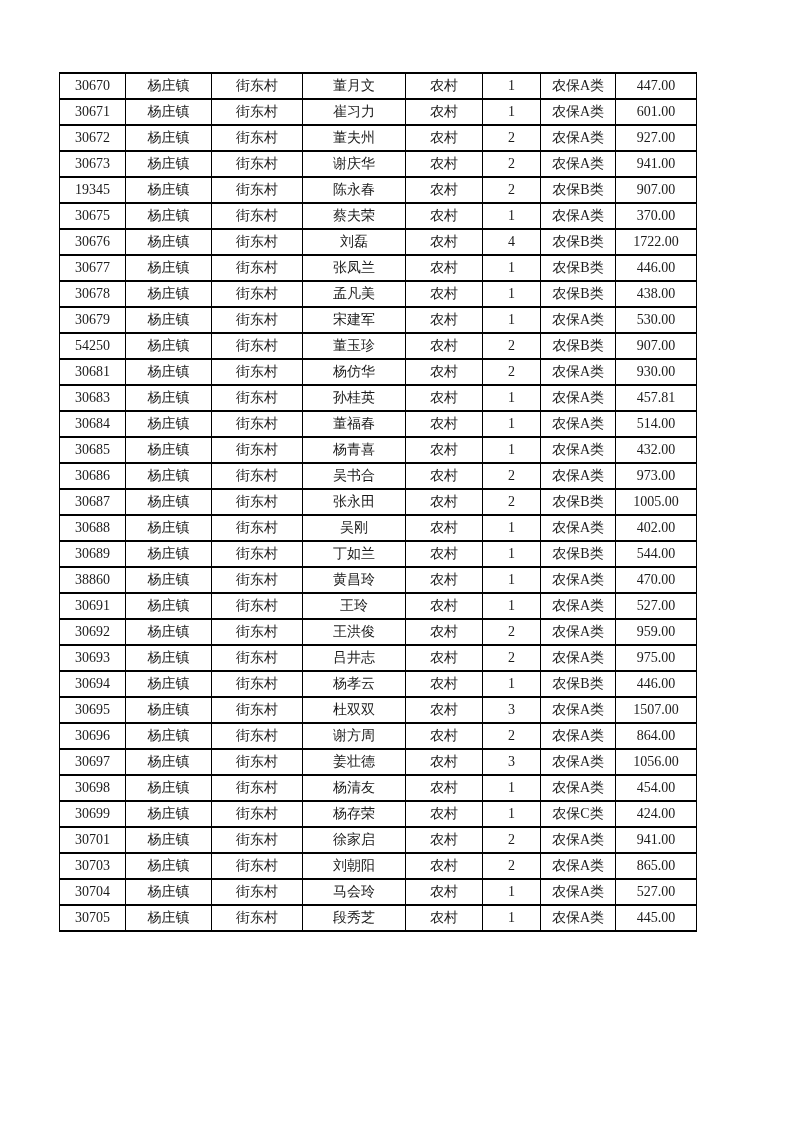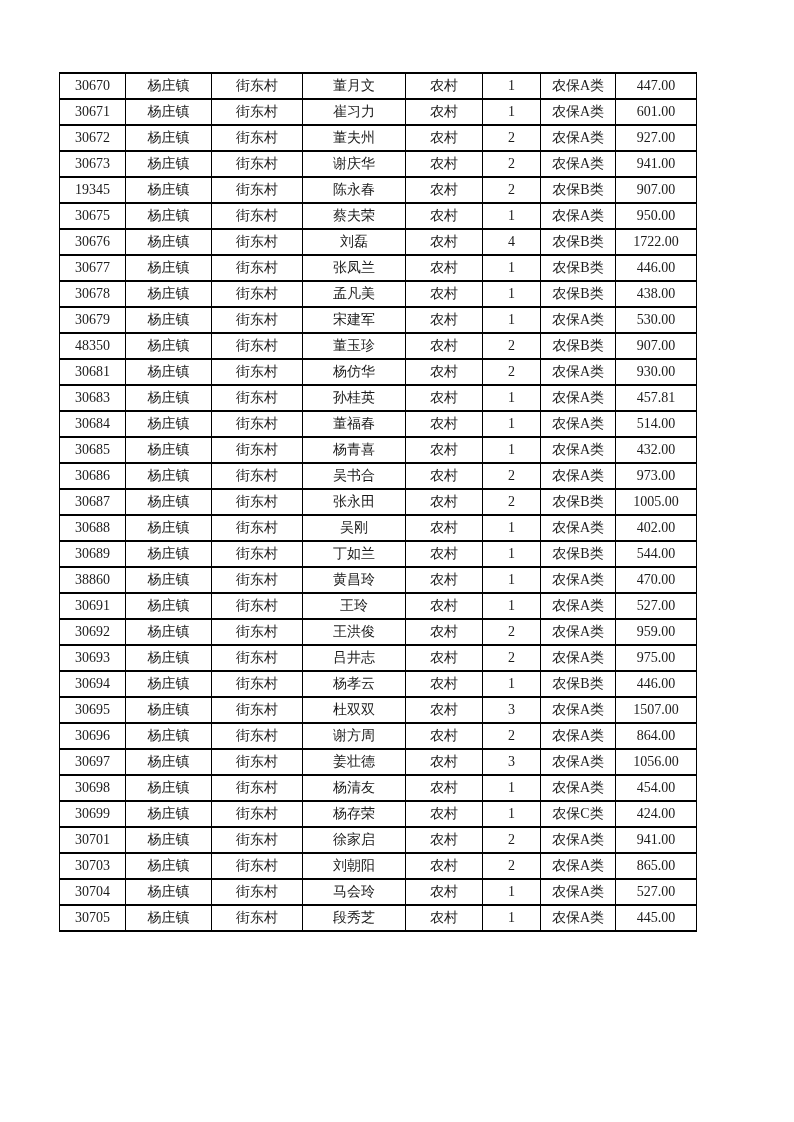--- a/index.html
+++ b/index.html
@@ -114,21 +114,21 @@
           <td>907.00</td>
         </tr>
         <tr>
           <td>30675</td>
           <td>杨庄镇</td>
           <td>街东村</td>
           <td>蔡夫荣</td>
           <td>农村</td>
           <td>1</td>
           <td>农保A类</td>
-          <td>950.00</td>
+          <td>370.00</td>
         </tr>
         <tr>
           <td>30676</td>
           <td>杨庄镇</td>
           <td>街东村</td>
           <td>刘磊</td>
           <td>农村</td>
           <td>4</td>
           <td>农保B类</td>
           <td>1722.00</td>
@@ -157,21 +157,21 @@
           <td>30679</td>
           <td>杨庄镇</td>
           <td>街东村</td>
           <td>宋建军</td>
           <td>农村</td>
           <td>1</td>
           <td>农保A类</td>
           <td>530.00</td>
         </tr>
         <tr>
-          <td>48350</td>
+          <td>54250</td>
           <td>杨庄镇</td>
           <td>街东村</td>
           <td>董玉珍</td>
           <td>农村</td>
           <td>2</td>
           <td>农保B类</td>
           <td>907.00</td>
         </tr>
         <tr>
           <td>30681</td>

